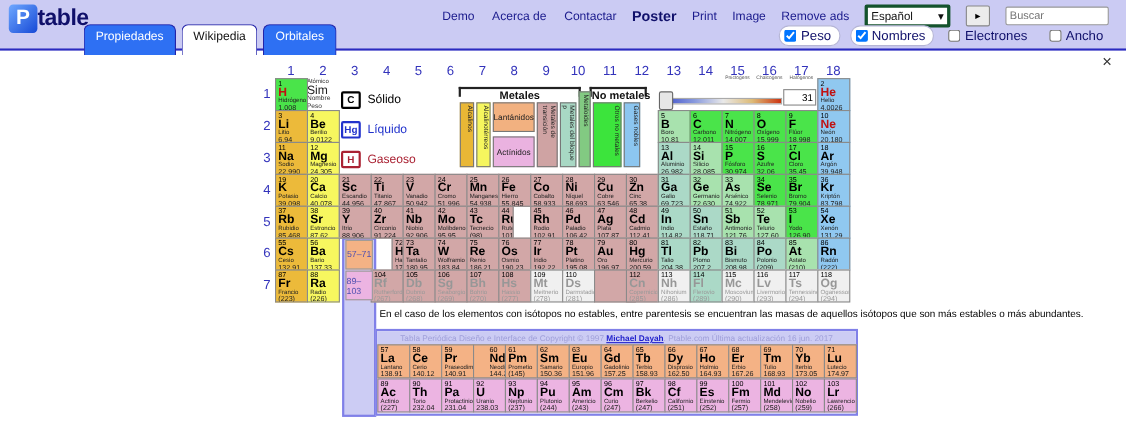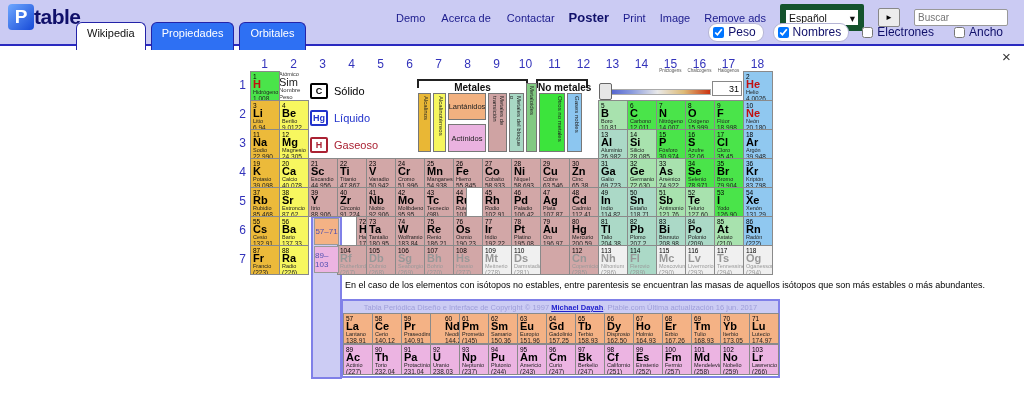--- a/index.html
+++ b/index.html
@@ -11,21 +11,21 @@
   #logo .sq{width:26px;height:26px;border-radius:4px;background:linear-gradient(135deg,#6fa8ff,#1649d6);color:#fff;
     font-weight:bold;font-size:19px;text-align:center;line-height:26px;}
   #logo .rest{color:#10106a;font-weight:bold;font-size:21px;letter-spacing:-0.5px;}
   #tabs{position:absolute;left:76px;top:22px;display:flex;z-index:3;}
   .tab{background:#2e70f3;color:#fff;border:1px solid #2323a8;border-bottom:none;border-radius:6px 6px 0 0;
     font-size:11px;padding:4px 10px 7px 10px;margin-right:5px;cursor:pointer;}
   .tab.active{background:#fff;color:#111;height:16px;}
   #toplinks{position:absolute;right:16px;top:4px;display:flex;align-items:center;gap:14px;}
   .hlink{color:#1a1a8c;font-size:11px;cursor:pointer;}
   #poster{color:#10106a;font-size:13px;font-weight:bold;cursor:pointer;}
-  #langsel{background:#fff;border:6px solid #14532d;border-radius:2px;height:15px;display:flex;align-items:center;
+  #langsel{background:#fff;border:3px solid #14532d;border-radius:2px;height:15px;display:flex;align-items:center;
     font-size:10.5px;color:#111;padding:0 3px;width:66px;justify-content:space-between;cursor:pointer;}
   #gobtn{width:20px;height:17px;background:#ececec;border:1px solid #888;border-radius:2px;font-size:8px;
     text-align:center;line-height:17px;cursor:pointer;}
   #searchbox{width:86px;height:15px;border:1px solid #999;border-radius:2px;font-size:10px;padding:0 3px;}
   #toggles{position:absolute;right:14px;top:23px;display:flex;align-items:center;}
   .toggle{display:inline-flex;align-items:center;margin-left:9px;font-size:12px;color:#10106a;padding:1px 7px 2px 4px;}
   .toggle.pill{background:#fff;border:1px solid #b5b5d5;border-radius:9px;}
   .toggle input{width:11px;height:11px;margin:0 4px 0 0;}
   #closex{position:absolute;left:1002px;top:48px;font-size:15px;color:#333;cursor:pointer;z-index:5;}
   
@@ -83,22 +83,22 @@
 <div id="page">
   <div id="topbar"></div>
   <div id="divider"></div>
 
   <div id="logo">
     <div class="sq">P</div>
     <div class="rest">table</div>
   </div>
 
   <div id="tabs">
+      <div class="tab">Propiedades</div>
       <div class="tab active">Wikipedia</div>
-      <div class="tab">Propiedades</div>
       <div class="tab">Orbitales</div>
     </div>
 
   <div id="toplinks">
     <span id="linkgrp1" style="display:flex;gap:16px;">
         <span class="hlink">Demo</span>
         <span class="hlink">Acerca de</span>
         <span class="hlink">Contactar</span>
       </span>
     <span id="poster" class="hlink">Poster</span>

